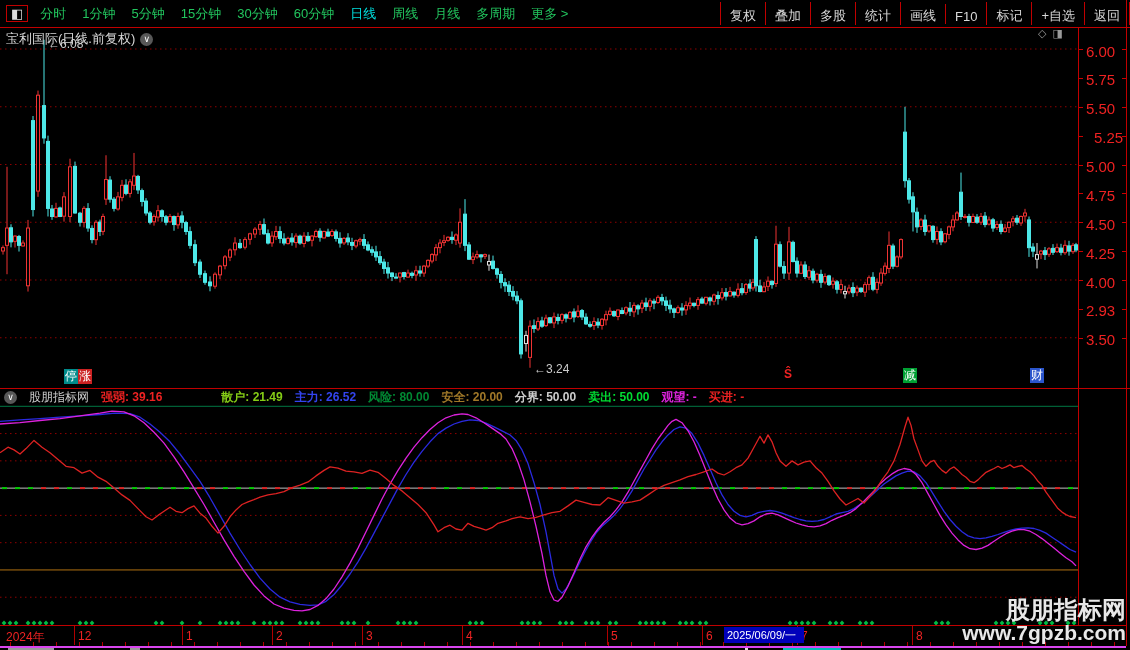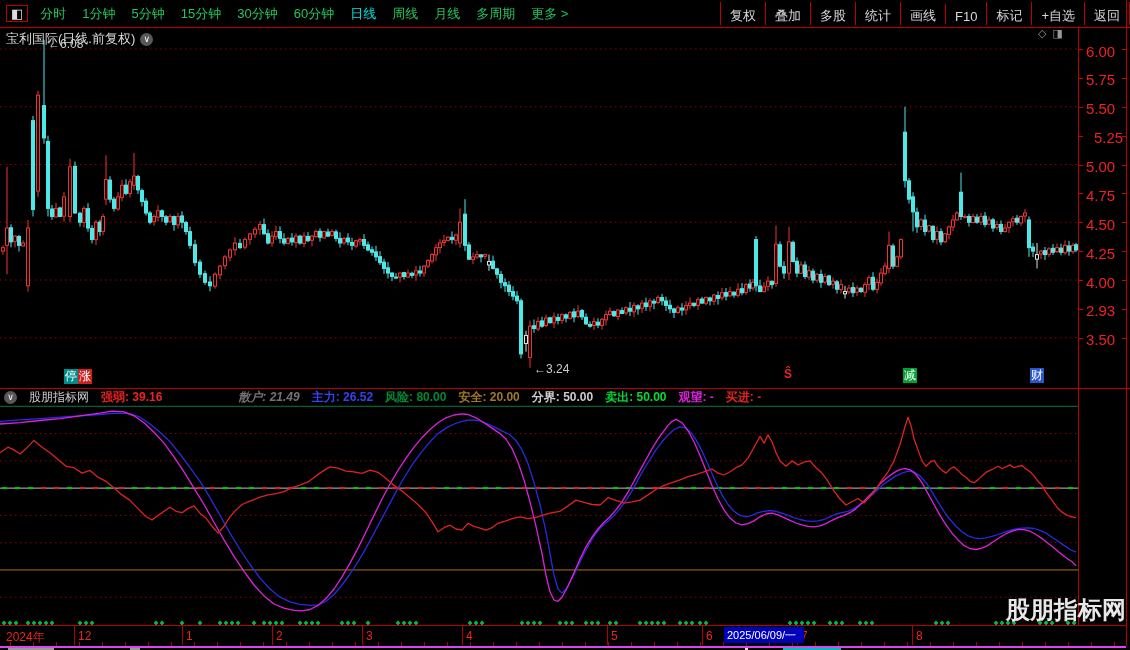--- a/index.html
+++ b/index.html
@@ -676,21 +676,21 @@
   <div id="s-marker" style="left:784px;top:367px;">Ŝ</div>
   <div class="badge" id="jian-badge" style="left:903px;top:368px;"><span style="background: rgb(0, 160, 51);">减</span></div>
   <div class="badge" id="cai-badge" style="left:1030px;top:368px;"><span style="background: rgb(43, 85, 204);">财</span></div>
 
   <div class="hline" style="top:388px;"></div>
 
   <div id="ind-header">
     <span class="chev">∨</span>
   <span class="ih-item" style="color: rgb(204, 204, 204); font-weight: normal;">股朋指标网</span>
       <span class="ih-item" style="color: rgb(238, 34, 34);">强弱: 39.16</span>
-      <span class="ih-item" style="color: #737373; margin-left: 64px; font-style: italic;">散户: 21.49</span>
+      <span class="ih-item" style="color: #84cc16; margin-left: 47px;">散户: 21.49</span>
       <span class="ih-item" style="color: rgb(51, 68, 238);">主力: 26.52</span>
       <span class="ih-item" style="color: rgb(0, 136, 51);">风险: 80.00</span>
       <span class="ih-item" style="color: rgb(160, 120, 40);">安全: 20.00</span>
       <span class="ih-item" style="color: rgb(204, 204, 204);">分界: 50.00</span>
       <span class="ih-item" style="color: rgb(0, 221, 51);">卖出: 50.00</span>
       <span class="ih-item" style="color: rgb(221, 34, 221);">观望: -</span>
       <span class="ih-item" style="color: rgb(238, 34, 34);">买进: -</span>
     </div>
 
   <svg id="ind-svg" width="1078" height="235" viewBox="0 390 1078 235">
@@ -952,14 +952,15 @@
 
   <div id="bottom-strip">
     <i style="left:8px;width:46px;background:#9a9a9a;"></i>
     <i style="left:130px;width:10px;background:#9a9a9a;"></i>
     <i style="left:745px;width:3px;background:#e0e0e0;"></i>
     <i style="left:783px;width:58px;background:#00bcbc;"></i>
   </div>
 
   <div id="watermark">
     <div id="wm1">股朋指标网</div>
+    <div id="wm2">www.7gpzb.com</div>
   </div>
 </div>
 
 </body></html>

